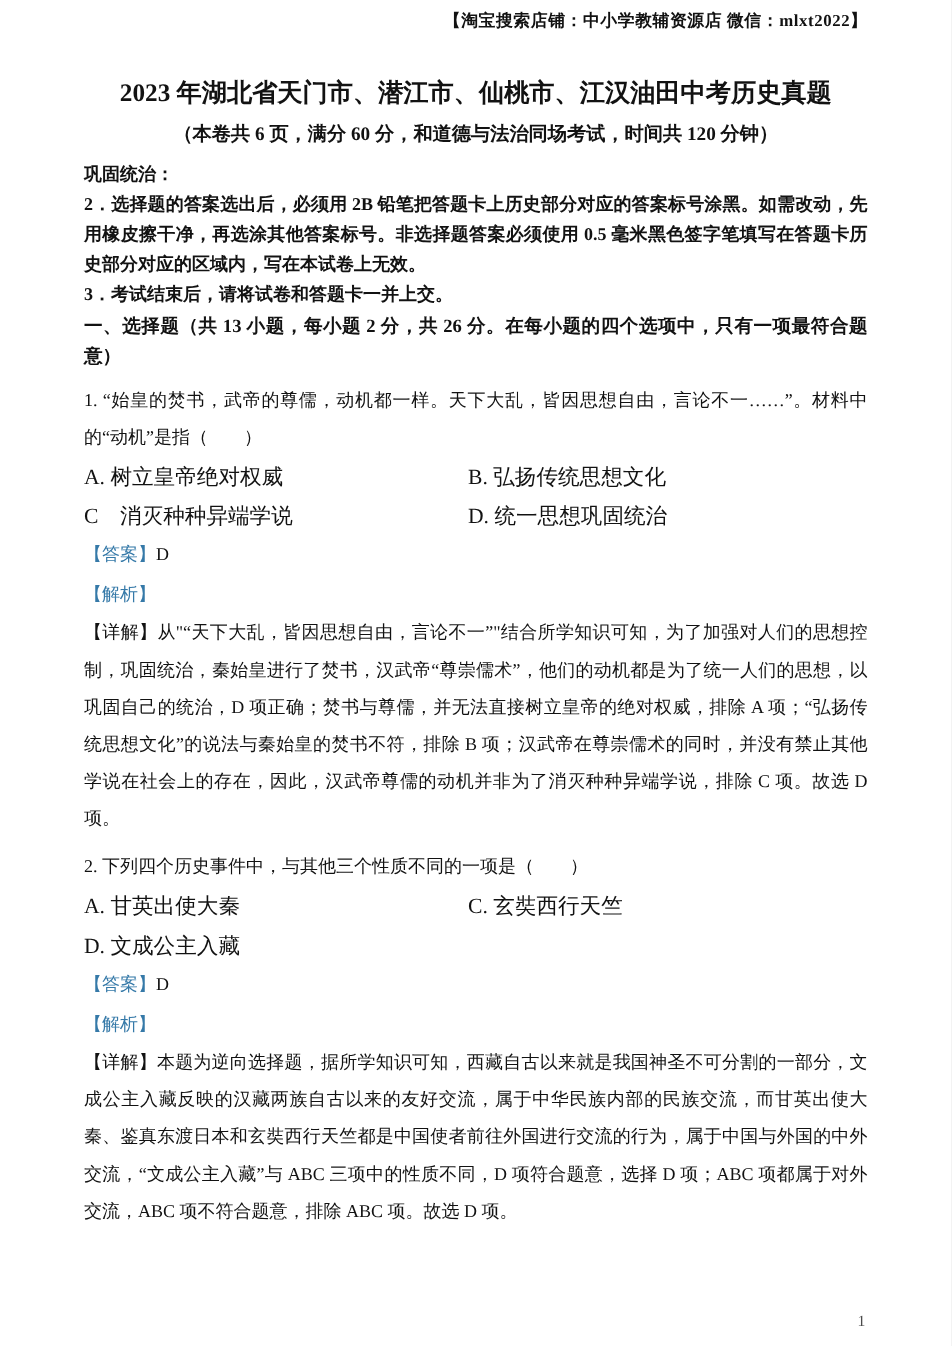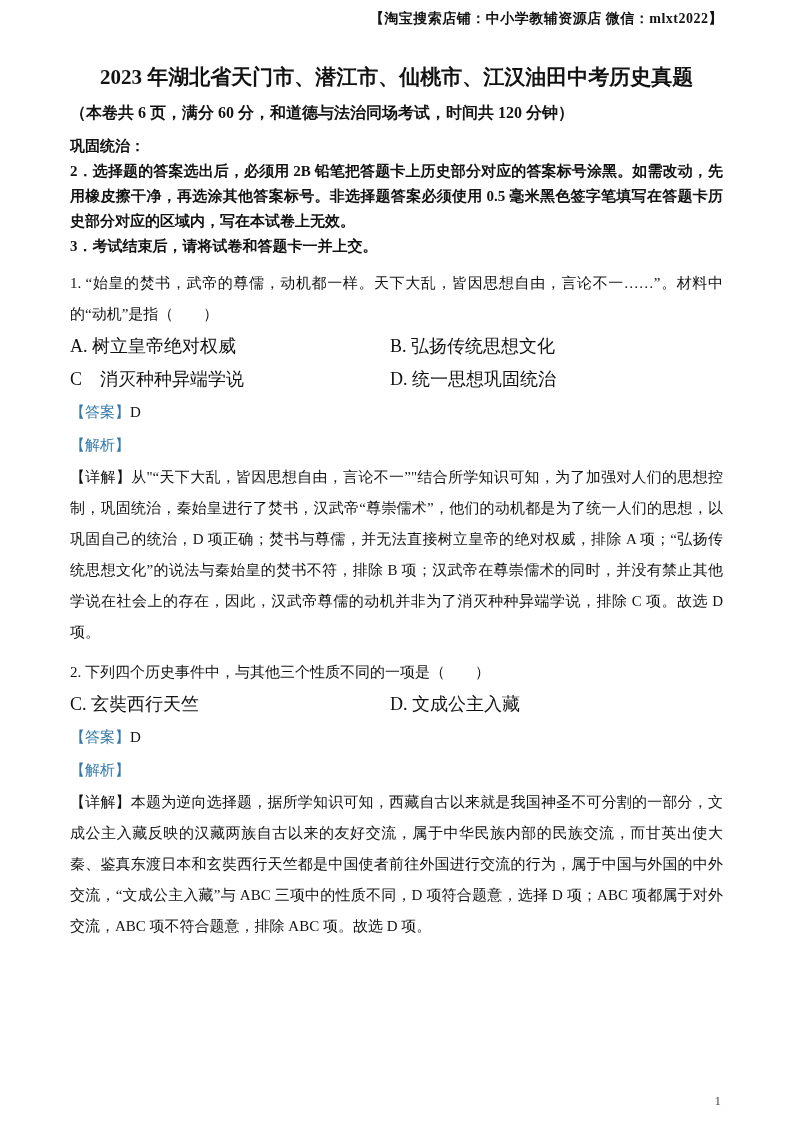--- a/index.html
+++ b/index.html
@@ -27,21 +27,21 @@
   }
   .title {
     margin: 36px 0 0 0;
     text-align: center;
     font-size: 21px;
     font-weight: bold;
     line-height: 27px;
   }
   .subtitle {
     margin-top: 12px;
-    text-align: left;
+    text-align: center;
     font-size: 16px;
     font-weight: bold;
     line-height: 20px;
   }
   .notices {
     margin-top: 11px;
     font-size: 15px;
     font-weight: bold;
     line-height: 25px;
   }
@@ -98,37 +98,39 @@
     <div class="title">2023 年湖北省天门市、潜江市、仙桃市、江汉油田中考历史真题</div>
 
     <div class="subtitle">（本卷共 6 页，满分 60 分，和道德与法治同场考试，时间共 120 分钟）</div>
 
     <div class="notices">
       <p>巩固统治：</p>
       <p>2．选择题的答案选出后，必须用 2B 铅笔把答题卡上历史部分对应的答案标号涂黑。如需改动，先用橡皮擦干净，再选涂其他答案标号。非选择题答案必须使用 0.5 毫米黑色签字笔填写在答题卡历史部分对应的区域内，写在本试卷上无效。</p>
       <p>3．考试结束后，请将试卷和答题卡一并上交。</p>
     </div>
 
+    <div class="section-heading">一、选择题（共 13 小题，每小题 2 分，共 26 分。在每小题的四个选项中，只有一项最符合题意）</div>
 
     <div class="question">
       <p class="stem">1. “始皇的焚书，武帝的尊儒，动机都一样。天下大乱，皆因思想自由，言论不一……”。材料中的“动机”是指（　　）</p>
       <div class="options">
         <span>A. 树立皇帝绝对权威</span>
         <span>B. 弘扬传统思想文化</span>
         <span>C　消灭种种异端学说</span>
         <span>D. 统一思想巩固统治</span>
       </div>
       <p class="q-line"><span class="blue">【答案】</span><span>D</span></p>
       <p class="q-line"><span class="blue">【解析】</span></p>
       <p class="detail">【详解】从"“天下大乱，皆因思想自由，言论不一”"结合所学知识可知，为了加强对人们的思想控制，巩固统治，秦始皇进行了焚书，汉武帝“尊崇儒术”，他们的动机都是为了统一人们的思想，以巩固自己的统治，D 项正确；焚书与尊儒，并无法直接树立皇帝的绝对权威，排除 A 项；“弘扬传统思想文化”的说法与秦始皇的焚书不符，排除 B 项；汉武帝在尊崇儒术的同时，并没有禁止其他学说在社会上的存在，因此，汉武帝尊儒的动机并非为了消灭种种异端学说，排除 C 项。故选 D 项。</p>
     </div>
 
     <div class="question">
       <p class="stem">2. 下列四个历史事件中，与其他三个性质不同的一项是（　　）</p>
       <div class="options">
+        <span>A. 甘英出使大秦</span>
         <span>C. 玄奘西行天竺</span>
         <span>D. 文成公主入藏</span>
       </div>
       <p class="q-line"><span class="blue">【答案】</span><span>D</span></p>
       <p class="q-line"><span class="blue">【解析】</span></p>
       <p class="detail">【详解】本题为逆向选择题，据所学知识可知，西藏自古以来就是我国神圣不可分割的一部分，文成公主入藏反映的汉藏两族自古以来的友好交流，属于中华民族内部的民族交流，而甘英出使大秦、鉴真东渡日本和玄奘西行天竺都是中国使者前往外国进行交流的行为，属于中国与外国的中外交流，“文成公主入藏”与 ABC 三项中的性质不同，D 项符合题意，选择 D 项；ABC 项都属于对外交流，ABC 项不符合题意，排除 ABC 项。故选 D 项。</p>
     </div>
 
   </div>
 

